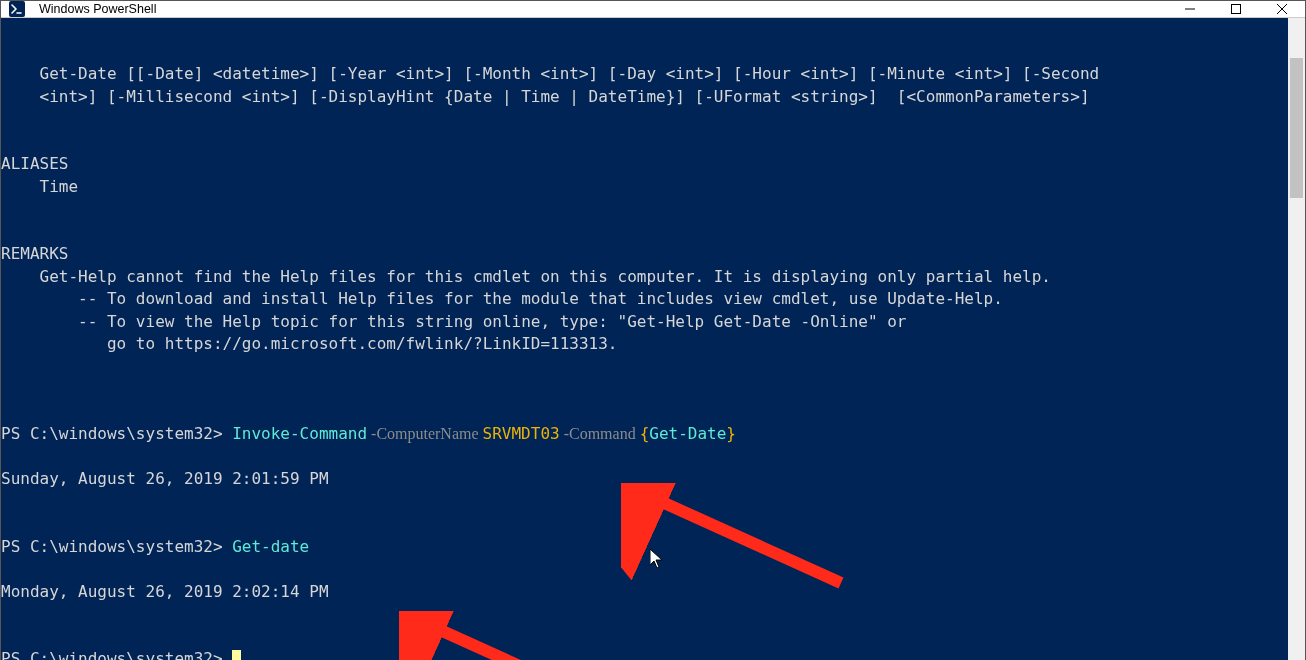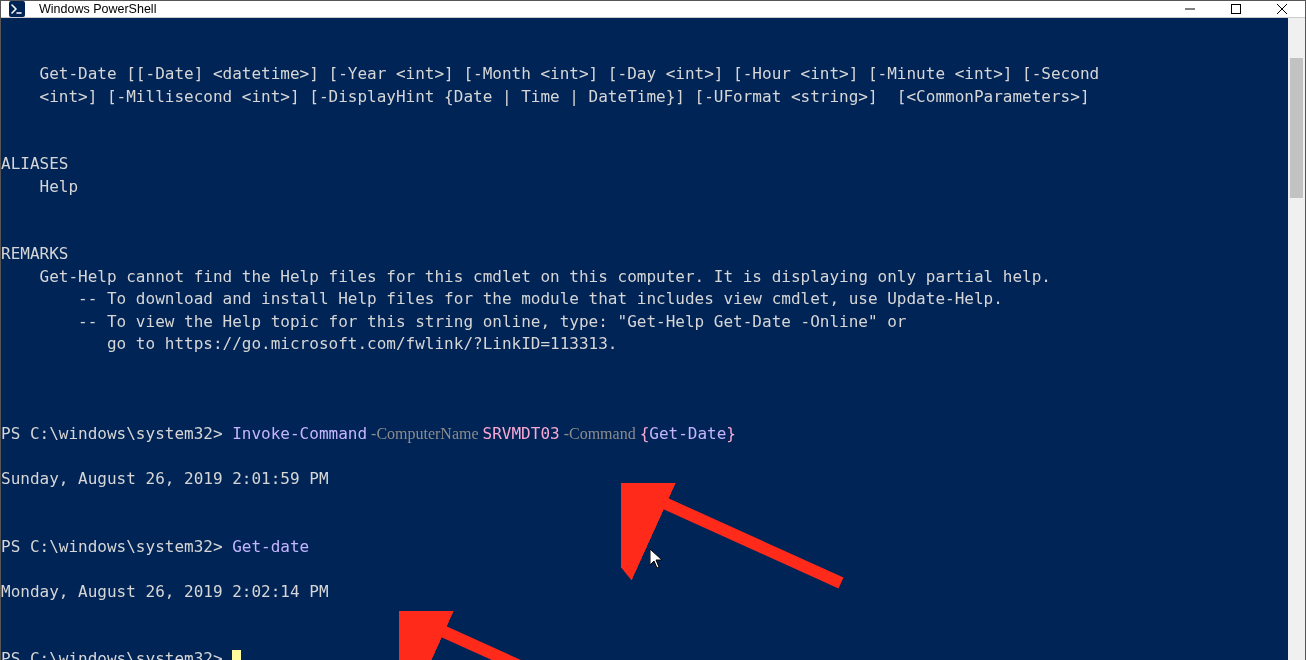--- a/index.html
+++ b/index.html
@@ -71,22 +71,22 @@
     background: #f0f0f0;
     position: relative;
   }
   .scrollbar .thumb {
     position: absolute;
     left: 2px; right: 2px;
     top: 40px; height: 140px;
     background: #c2c2c2;
   }
 
-  .c-white  { color: #f9a8d4; }
-  .c-yellow { color: #c4b5fd; }
+  .c-white  { color: #eab308; }
+  .c-yellow { color: #5eead4; }
   .c-gray   { color: #8c8c8c; font-family: Liberation Serif, serif; }
 
   .cursor {
     display: inline-block;
     width: 9px; height: 16px;
     background: #fefe9c;
     vertical-align: text-bottom;
     transform: translateY(-2px);
   }
 
@@ -142,21 +142,21 @@
   </div>
 
   <div class="client">
     <div class="terminal">
 <div class="content">
 <span>    Get-Date [[-Date] &lt;datetime&gt;] [-Year &lt;int&gt;] [-Month &lt;int&gt;] [-Day &lt;int&gt;] [-Hour &lt;int&gt;] [-Minute &lt;int&gt;] [-Second</span>
 <span>    &lt;int&gt;] [-Millisecond &lt;int&gt;] [-DisplayHint {Date | Time | DateTime}] [-UFormat &lt;string&gt;]  [&lt;CommonParameters&gt;]</span>
 
 
 <span>ALIASES</span>
-<span>    Help</span>
+<span>    Time</span>
 
 
 <span>REMARKS</span>
 <span>    Get-Help cannot find the Help files for this cmdlet on this computer. It is displaying only partial help.</span>
 <span>        -- To download and install Help files for the module that includes view cmdlet, use Update-Help.</span>
 <span>        -- To view the Help topic for this string online, type: "Get-Help Get-Date -Online" or</span>
 <span>           go to https://go.microsoft.com/fwlink/?LinkID=113313.</span>
 
 
 

